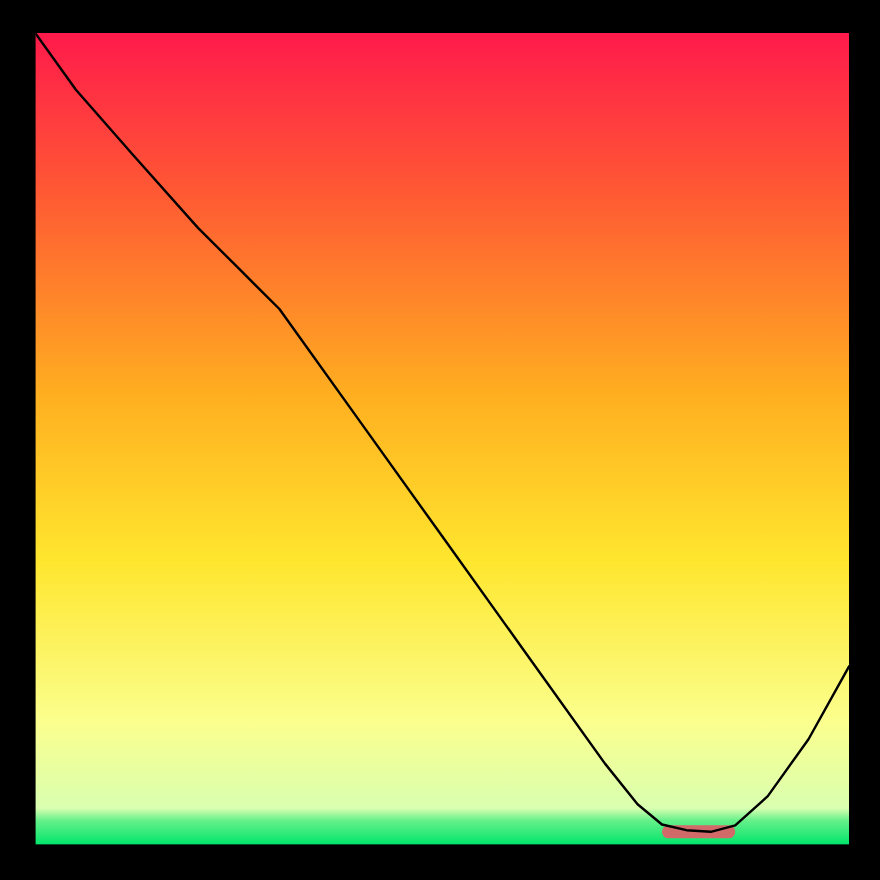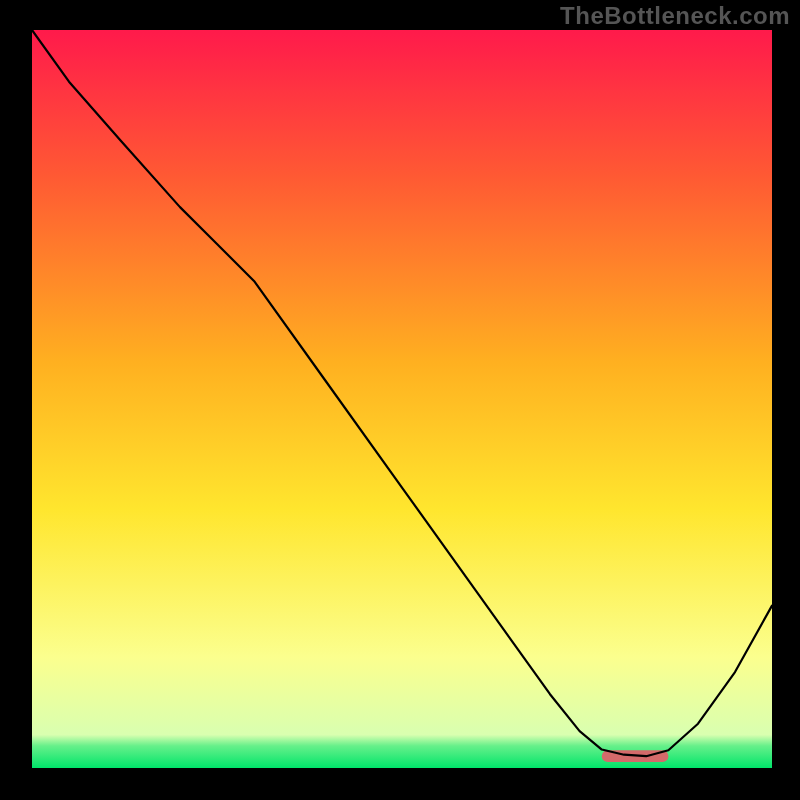--- a/index.html
+++ b/index.html
@@ -49,21 +49,20 @@
     overflow: hidden;
   }
   .plot-area svg {
     display: block;
   }
 </style>
 </head>
 <body>
 <div class="page">
 
-  <div class="watermark">TheBottleneck.com</div>
 
   <div class="plot-area">
     <svg id="chart-svg" width="740" height="738" viewBox="0 0 740 738">
         <defs>
           <linearGradient id="bg-grad" x1="0" y1="0" x2="0" y2="1">
             <stop offset="0%" stop-color="#ff1a4b"></stop>
             <stop offset="20%" stop-color="#ff5a33"></stop>
             <stop offset="45%" stop-color="#ffb020"></stop>
             <stop offset="65%" stop-color="#ffe62e"></stop>
             <stop offset="85%" stop-color="#fbff8e"></stop>

